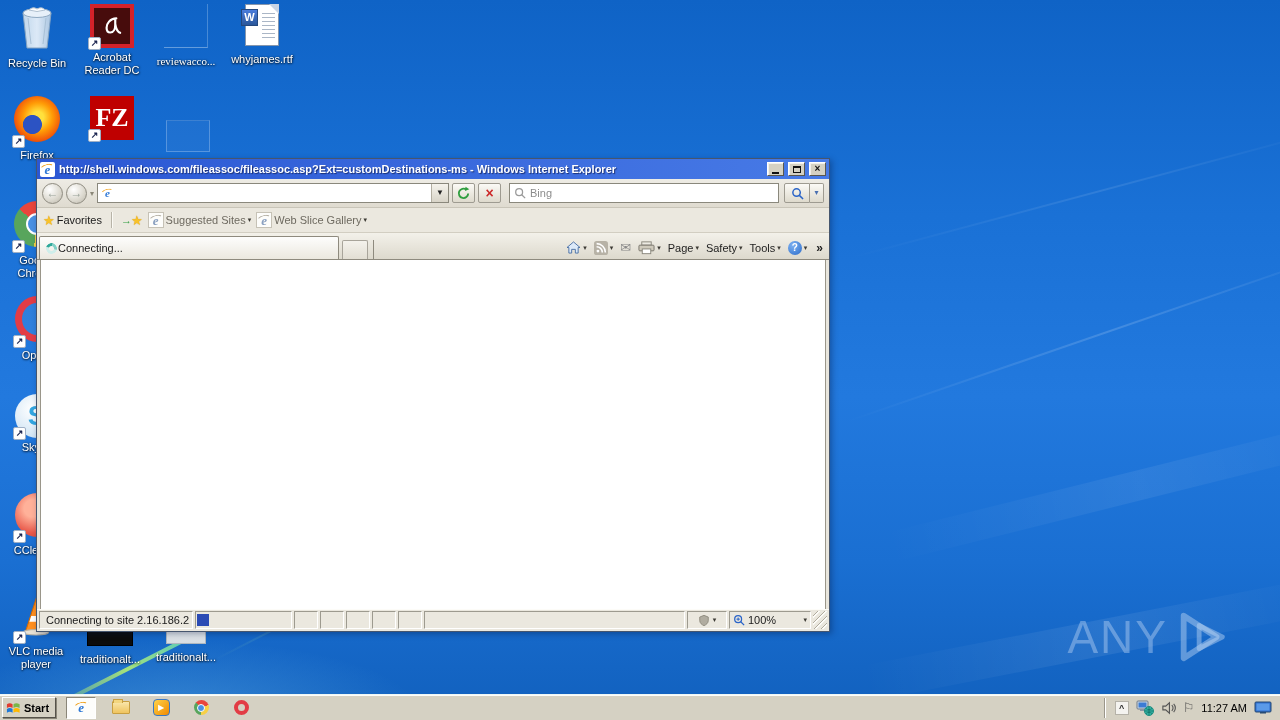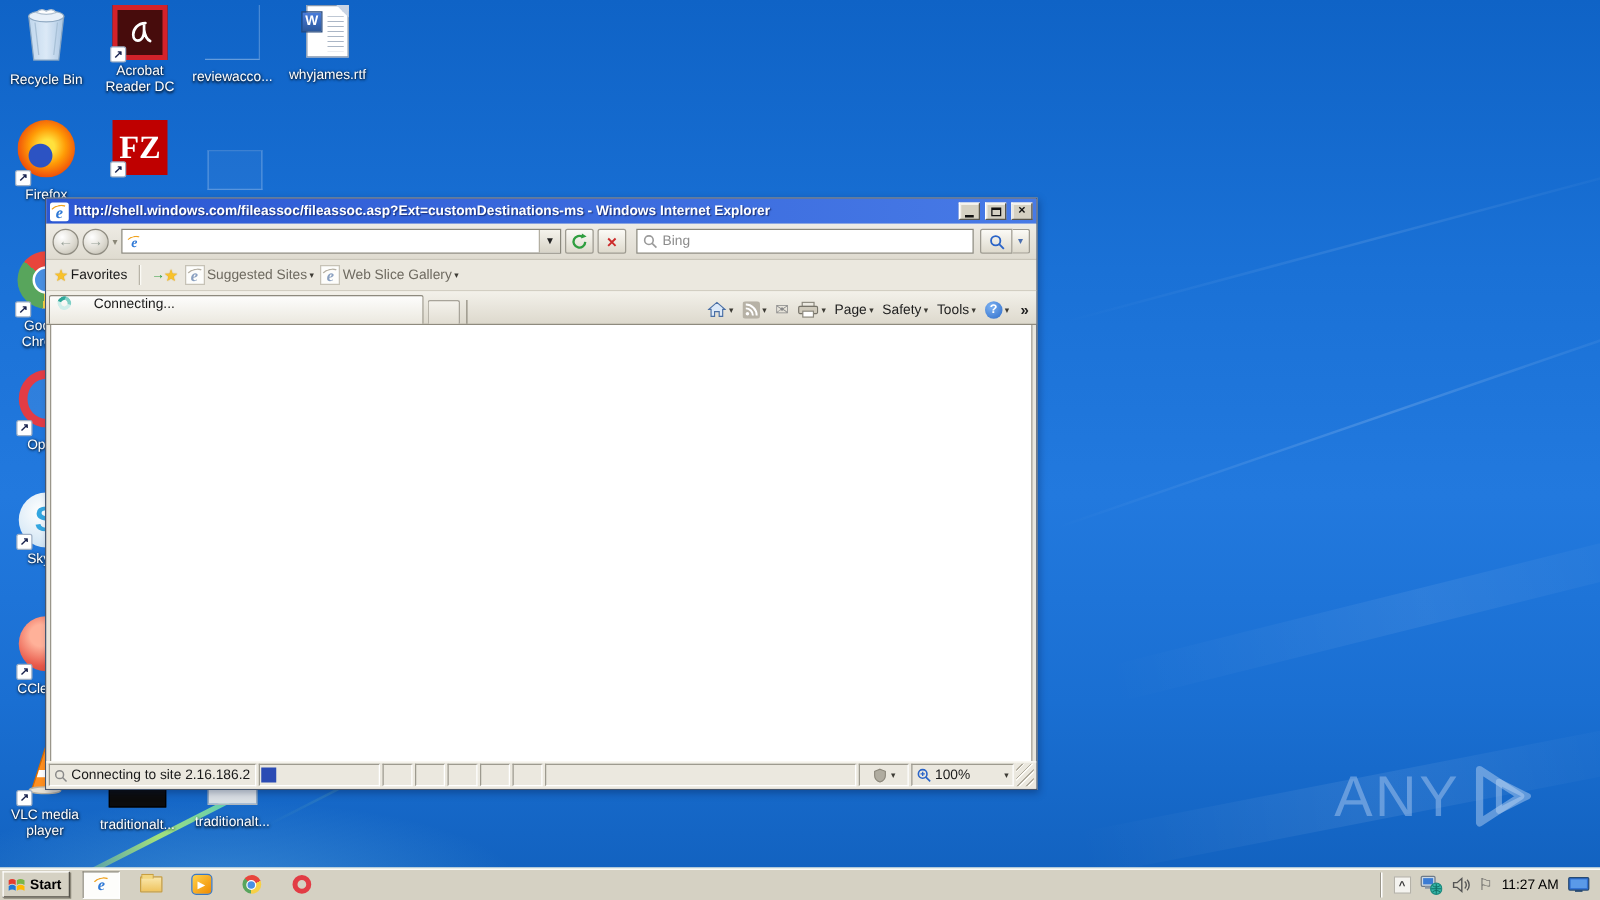--- a/index.html
+++ b/index.html
@@ -93,36 +93,36 @@
   .iebox { width:16px; height:16px; background:#fdfdfb; border:1px solid #c6c2b6; display:flex; align-items:center; justify-content:center; }
   .ie-e { position:relative; display:inline-block; width:15px; height:15px; text-align:center;
           font:italic bold 13px/15px "Liberation Serif", serif; color:#2e78d6; }
   .ie-e::after { content:""; position:absolute; left:0; top:2px; width:13px; height:8px;
           border:1.5px solid transparent; border-top-color:#f0a21e; border-radius:50%; transform:rotate(-14deg); }
   .ie-e.gray { color:#8aa0c0; } .ie-e.gray::after { border-top-color:#b5b0a4; }
   .greenarrow { color:#2f9e3f; font-weight:bold; font-size:11px; margin-right:-3px; }
 
   .tabrow { height:27px; background:linear-gradient(#f3f1ea,#ddd9cd); display:flex; align-items:flex-end; padding:0 2px; border-bottom:1px solid #8e8a7e; }
   .tab { width:300px; height:23px; background:linear-gradient(#fdfdfc,#ebe8df); border:1px solid #8e8a7e; border-bottom:none;
-         border-radius:2px 2px 0 0; display:flex; align-items:flex-start; gap:18px; padding:0 6px; font-size:11px; color:#1a1a1a; }
+         border-radius:2px 2px 0 0; display:flex; align-items:center; gap:1px; padding:0 6px; font-size:11px; color:#1a1a1a; }
   .spinner { width:11px; height:11px; border-radius:50%; border:3px solid #cfeeea; border-top-color:#2fa89a; border-right-color:#7fd0c6; transform:rotate(-30deg); }
   .newtab { width:26px; height:19px; margin-left:3px; background:linear-gradient(#f4f2ec,#e2ded3); border:1px solid #a8a49a; border-bottom:none; border-radius:2px 2px 0 0; }
   .tabsep { width:1px; height:19px; background:#8e8a7e; margin-left:5px; }
   .cmdbar { margin-left:auto; display:flex; align-items:center; gap:7px; padding:0 4px 4px 0; font-size:11px; color:#1e1e1e; }
   .cmditem { display:flex; align-items:center; gap:2px; }
   .drop { font-size:7px; color:#3c3a34; }
   .helpcirc { width:14px; height:14px; border-radius:50%; background:radial-gradient(circle at 35% 30%, #7db2f2, #2d6cc9);
               color:#fff; font-weight:bold; font-size:10px; line-height:14px; text-align:center; }
   .overflow-chev { font-weight:bold; font-size:12px; color:#1e1e1e; margin-left:2px; }
 
   .content { flex:1; margin:0 3px; background:#fff; border-left:1px solid #9a968a; border-right:1px solid #9a968a; }
 
   .statusbar { height:22px; background:#ebe8df; border-top:1px solid #fdfcf8; display:flex; align-items:stretch; padding:1px 2px 2px 2px; gap:2px; font-size:11px; color:#1a1a1a; }
   .pane { border:1px solid; border-color:#9d9a8f #fff #fff #9d9a8f; display:flex; align-items:center; padding:0 3px; gap:3px; overflow:hidden; white-space:nowrap; }
-  .pane.msg { width:166px; }
+  .pane.msg { width:154px; }
   .pane.progress { width:97px; padding:1px; }
   .progress-block { width:12px; height:12px; background:#2b4bb4; }
   .pane.cell { width:24px; }
   .pane.flexfill { flex:1; }
   .pane.zone { width:40px; justify-content:center; }
   .pane.zoom { width:82px; }
   .grip { width:14px; border:none; background:
       repeating-linear-gradient(135deg, transparent 0 3px, #b0ab9e 3px 4px, #fdfcf8 4px 5px); }
 
   
@@ -186,21 +186,21 @@
     <span class="acrobat-art">
       <svg width="26" height="26" viewBox="0 0 24 24">
         <path d="M16 5 C10 5 7 10 7 13.5 C7 16.5 8.6 18 10.4 18 C13.4 18 15 14.5 15 11 L15 5.5 M15 10 C15.6 14 17.5 17.5 19.5 18.3" stroke="#fff" stroke-width="2" fill="none" stroke-linecap="round"></path>
       </svg>
     </span>
     <span class="shortcut-badge">↗</span>
   </span>
   <div class="lbl">Acrobat Reader DC</div>
 </div>
 
-<div class="dicon" style="left:150px; top:4px;">
+<div class="dicon" style="left:150px; top:4px;font-family:Liberation Serif, serif;">
   <span class="art">
     <span style="display:inline-block; width:44px; height:44px; border-bottom:1px solid rgba(200,222,245,.45); border-right:1px solid rgba(200,222,245,.3);"></span>
   </span>
   <div class="lbl">reviewacco...</div>
 </div>
 
 <div class="dicon" style="left:226px; top:4px;">
   <span class="art">
     <span class="docpage"><span class="w-badge">W</span></span>
   </span>

